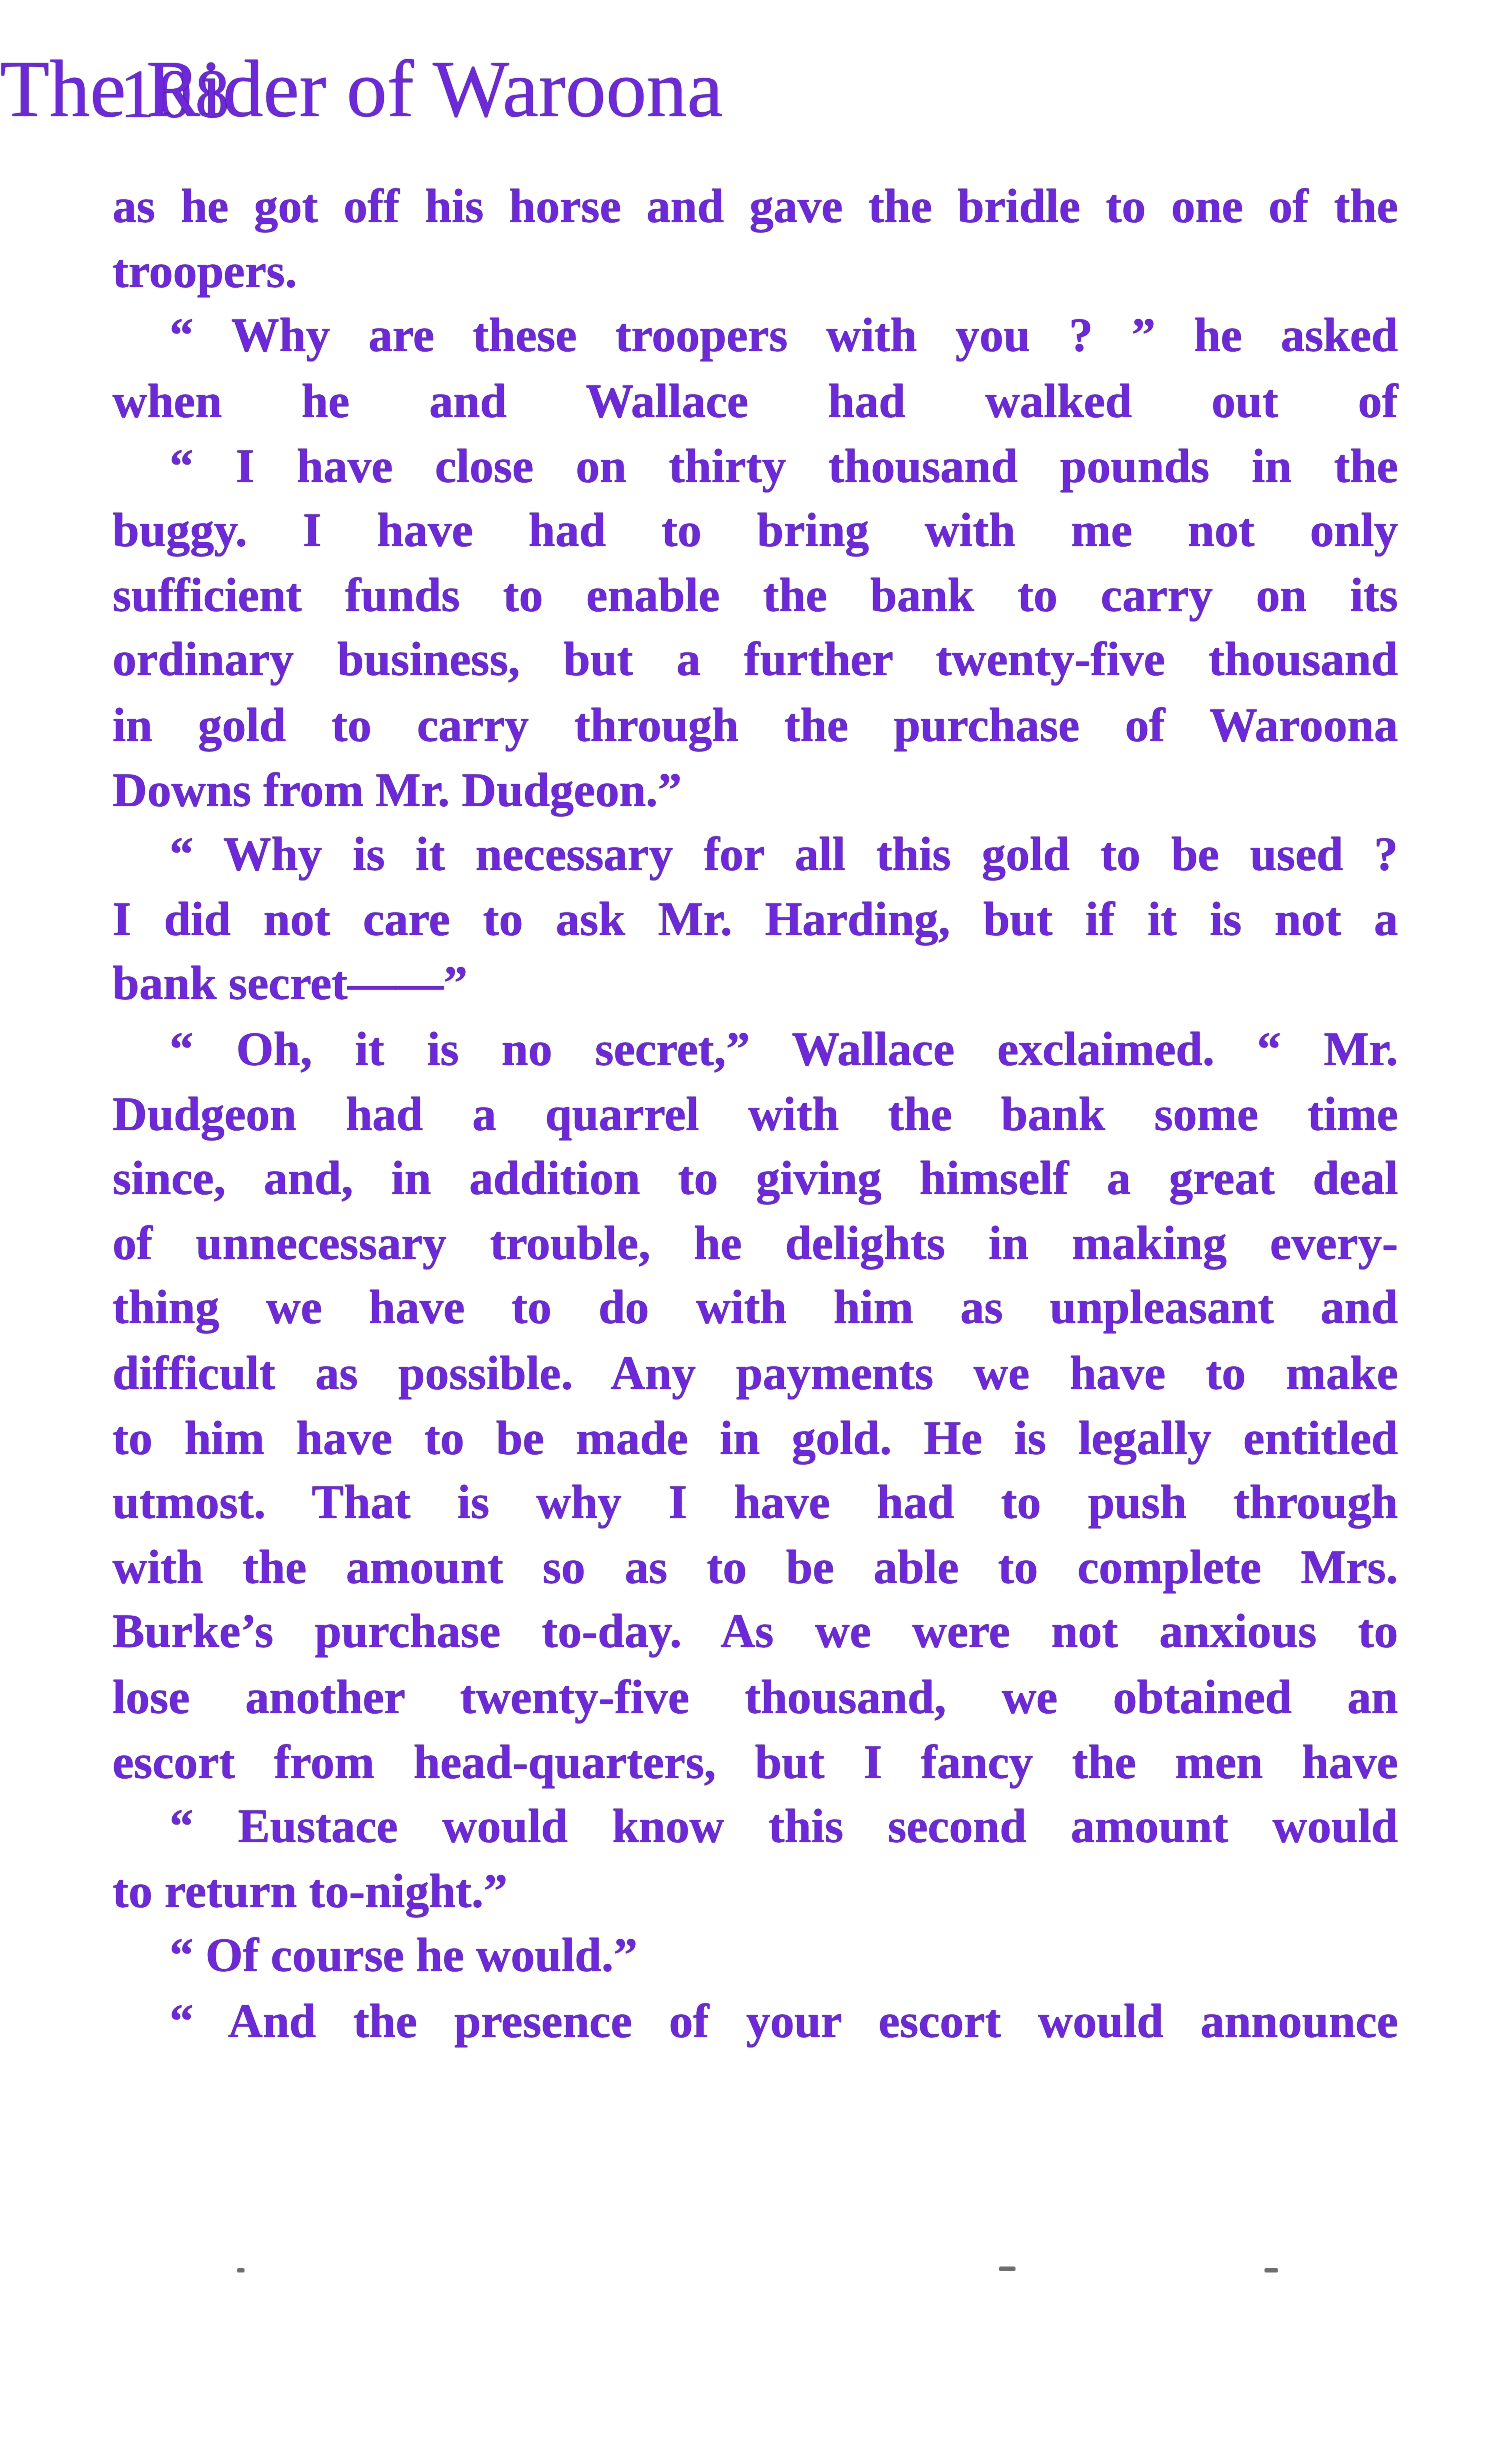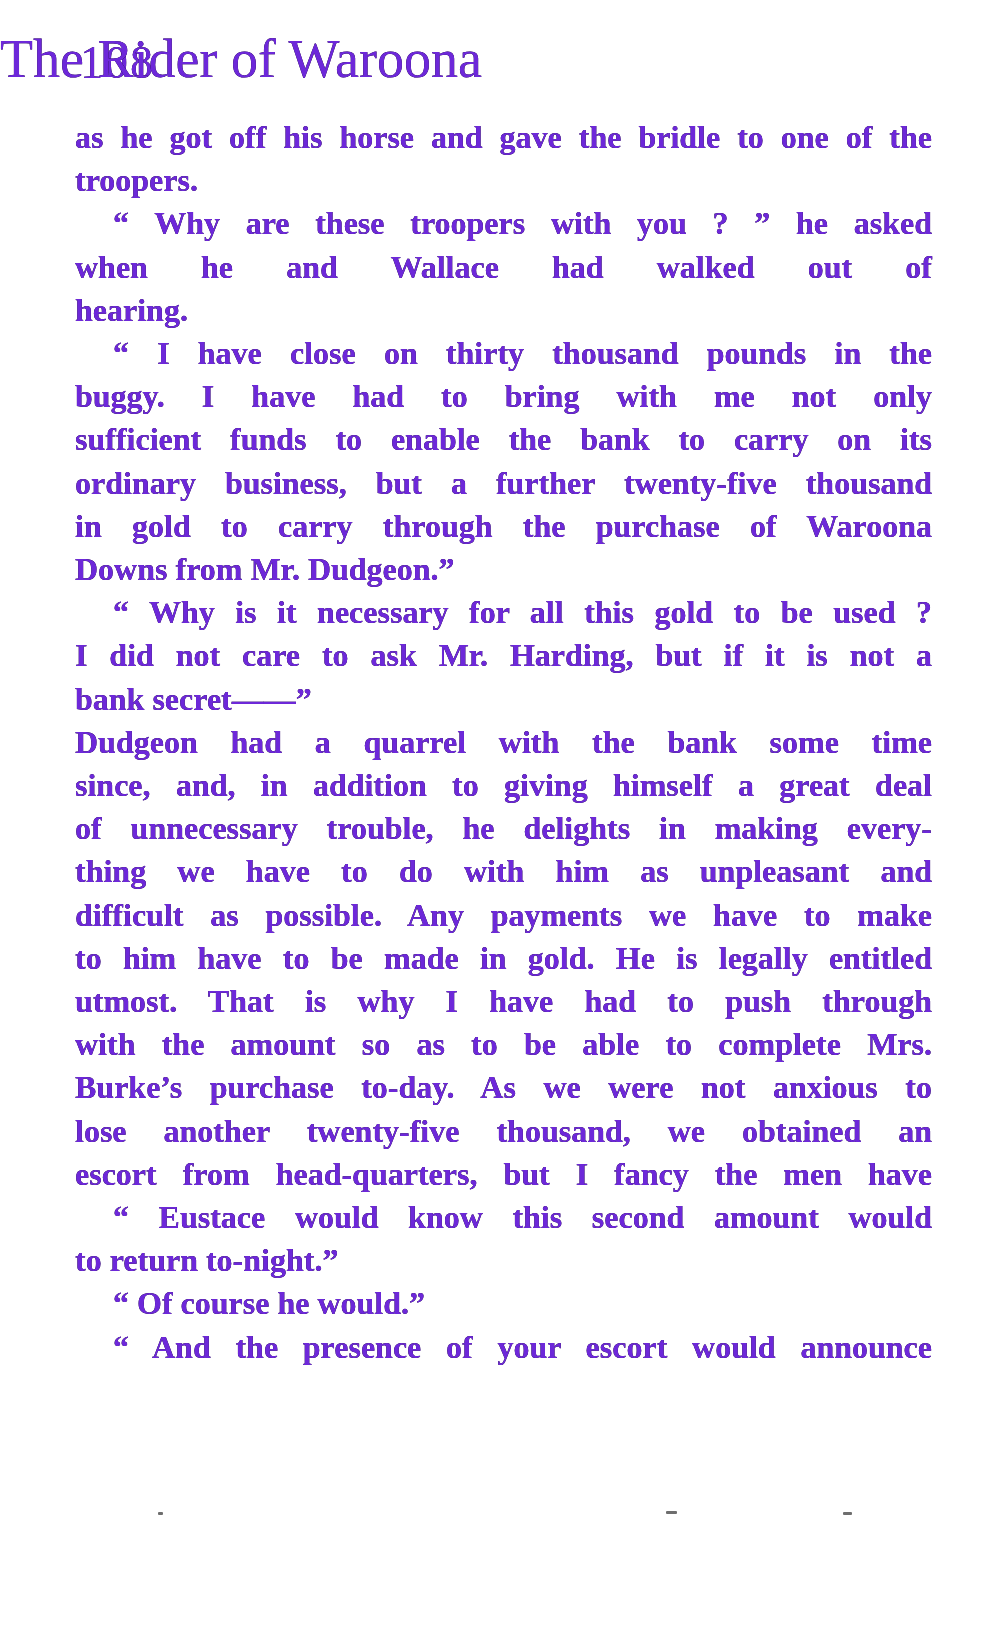--- a/index.html
+++ b/index.html
@@ -63,30 +63,30 @@
   <div class="header">
     <span class="page-number">108</span>
     <div class="page-title">The Rider of Waroona</div>
   </div>
 
   <div class="text-body">
       <div class="line">as he got off his horse and gave the bridle to one of the</div>
       <div class="line no-just">troopers.</div>
       <div class="line indent">“ Why are these troopers with you ? ” he asked</div>
       <div class="line">when he and Wallace had walked out of</div>
-      <div class="line no-just">hearing.</div>
       <div class="line indent">“ I have close on thirty thousand pounds in the</div>
       <div class="line">buggy. I have had to bring with me not only</div>
       <div class="line">sufficient funds to enable the bank to carry on its</div>
       <div class="line">ordinary business, but a further twenty-five thousand</div>
       <div class="line">in gold to carry through the purchase of Waroona</div>
       <div class="line no-just">Downs from Mr. Dudgeon.”</div>
       <div class="line indent">“ Why is it necessary for all this gold to be used ?</div>
       <div class="line">I did not care to ask Mr. Harding, but if it is not a</div>
       <div class="line no-just">bank secret——”</div>
+      <div class="line indent">“ Oh, it is no secret,” Wallace exclaimed. “ Mr.</div>
       <div class="line">Dudgeon had a quarrel with the bank some time</div>
       <div class="line">since, and, in addition to giving himself a great deal</div>
       <div class="line">of unnecessary trouble, he delights in making every-</div>
       <div class="line">thing we have to do with him as unpleasant and</div>
       <div class="line">difficult as possible. Any payments we have to make</div>
       <div class="line">to him have to be made in gold. He is legally entitled</div>
       <div class="line">utmost. That is why I have had to push through</div>
       <div class="line">with the amount so as to be able to complete Mrs.</div>
       <div class="line">Burke’s purchase to-day. As we were not anxious to</div>
       <div class="line">lose another twenty-five thousand, we obtained an</div>

